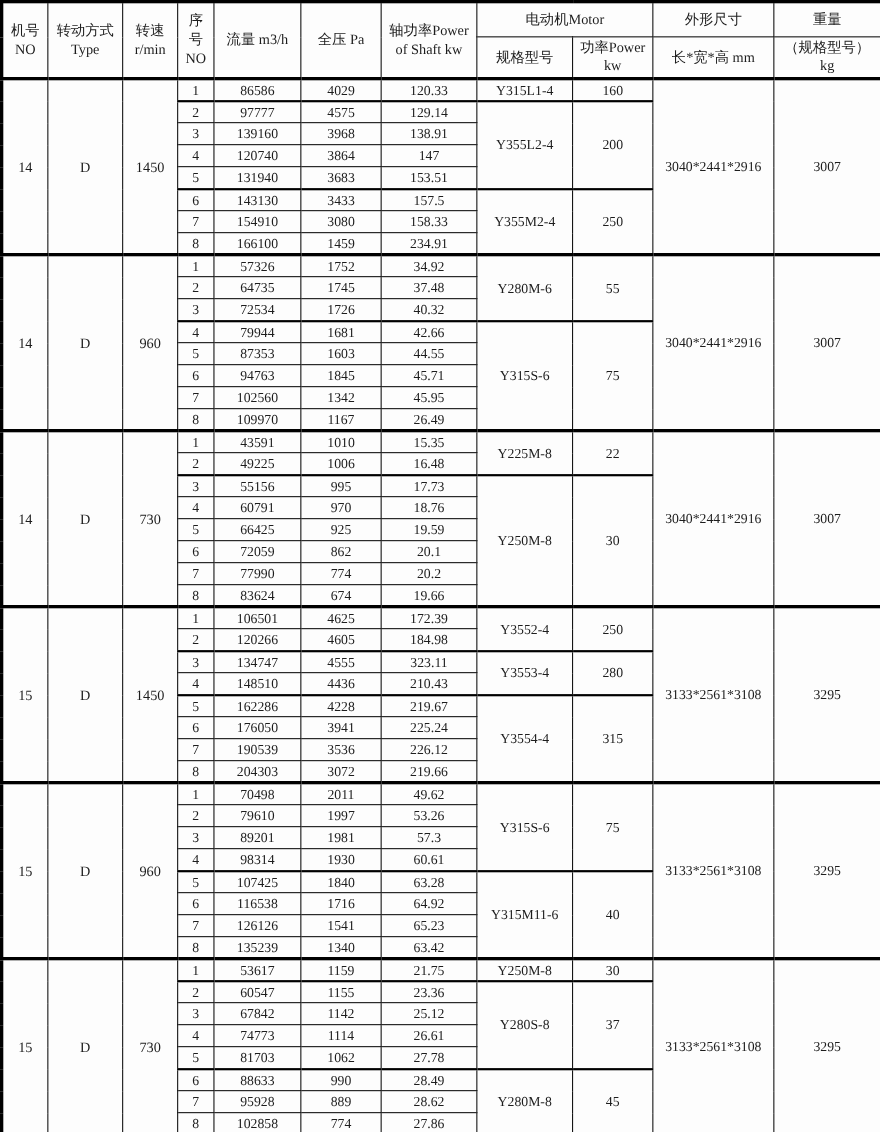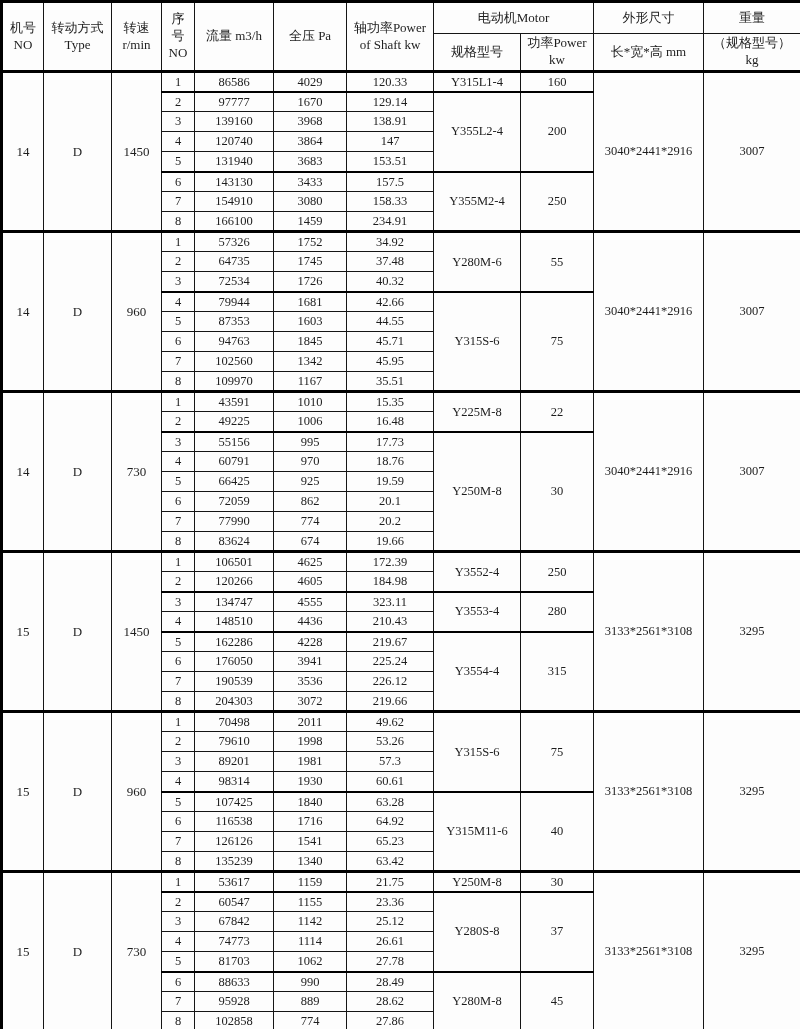--- a/index.html
+++ b/index.html
@@ -105,21 +105,21 @@
           <td class="pressure-cell">4029</td>
           <td class="shaft-power-cell">120.33</td>
           <td class="motor-model-cell">Y315L1-4</td>
           <td class="motor-power-cell">160</td>
           <td class="dimensions-cell" rowspan="8">3040*2441*2916</td>
           <td class="weight-cell" rowspan="8">3007</td>
         </tr>
         <tr class="group-start">
           <td class="seq-no-cell">2</td>
           <td class="flow-cell">97777</td>
-          <td class="pressure-cell">1670</td>
+          <td class="pressure-cell">4575</td>
           <td class="shaft-power-cell">129.14</td>
           <td class="motor-model-cell" rowspan="4">Y355L2-4</td>
           <td class="motor-power-cell" rowspan="4">200</td>
         </tr>
         <tr>
           <td class="seq-no-cell">3</td>
           <td class="flow-cell">139160</td>
           <td class="pressure-cell">3968</td>
           <td class="shaft-power-cell">138.91</td>
         </tr>
@@ -203,21 +203,21 @@
         <tr>
           <td class="seq-no-cell">7</td>
           <td class="flow-cell">102560</td>
           <td class="pressure-cell">1342</td>
           <td class="shaft-power-cell">45.95</td>
         </tr>
         <tr>
           <td class="seq-no-cell">8</td>
           <td class="flow-cell">109970</td>
           <td class="pressure-cell">1167</td>
-          <td class="shaft-power-cell">35.51</td>
+          <td class="shaft-power-cell">26.49</td>
         </tr>
         <tr class="block-start">
           <td class="machine-no-cell" rowspan="8">14</td>
           <td class="type-cell" rowspan="8">D</td>
           <td class="speed-cell" rowspan="8">730</td>
           <td class="seq-no-cell">1</td>
           <td class="flow-cell">43591</td>
           <td class="pressure-cell">1010</td>
           <td class="shaft-power-cell">15.35</td>
           <td class="motor-model-cell" rowspan="2">Y225M-8</td>
@@ -337,21 +337,21 @@
           <td class="pressure-cell">2011</td>
           <td class="shaft-power-cell">49.62</td>
           <td class="motor-model-cell" rowspan="4">Y315S-6</td>
           <td class="motor-power-cell" rowspan="4">75</td>
           <td class="dimensions-cell" rowspan="8">3133*2561*3108</td>
           <td class="weight-cell" rowspan="8">3295</td>
         </tr>
         <tr>
           <td class="seq-no-cell">2</td>
           <td class="flow-cell">79610</td>
-          <td class="pressure-cell">1998</td>
+          <td class="pressure-cell">1997</td>
           <td class="shaft-power-cell">53.26</td>
         </tr>
         <tr>
           <td class="seq-no-cell">3</td>
           <td class="flow-cell">89201</td>
           <td class="pressure-cell">1981</td>
           <td class="shaft-power-cell">57.3</td>
         </tr>
         <tr>
           <td class="seq-no-cell">4</td>

